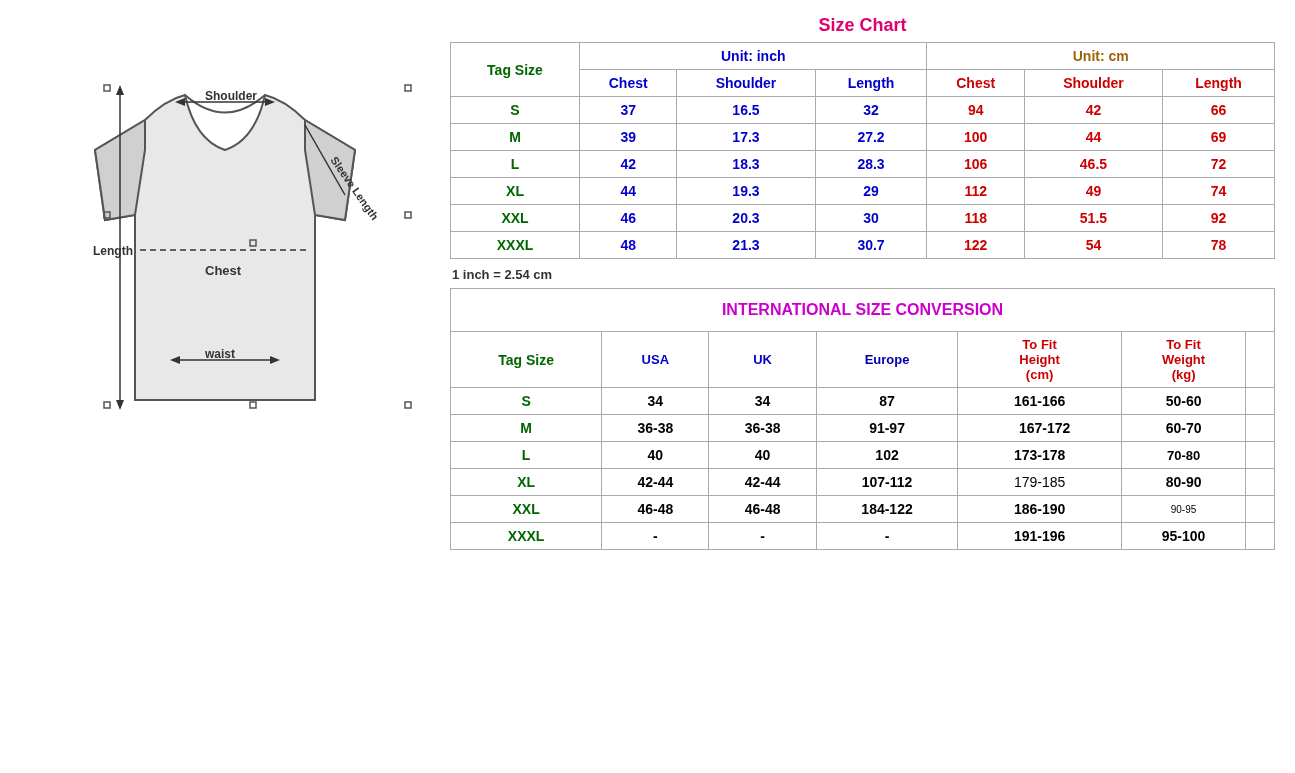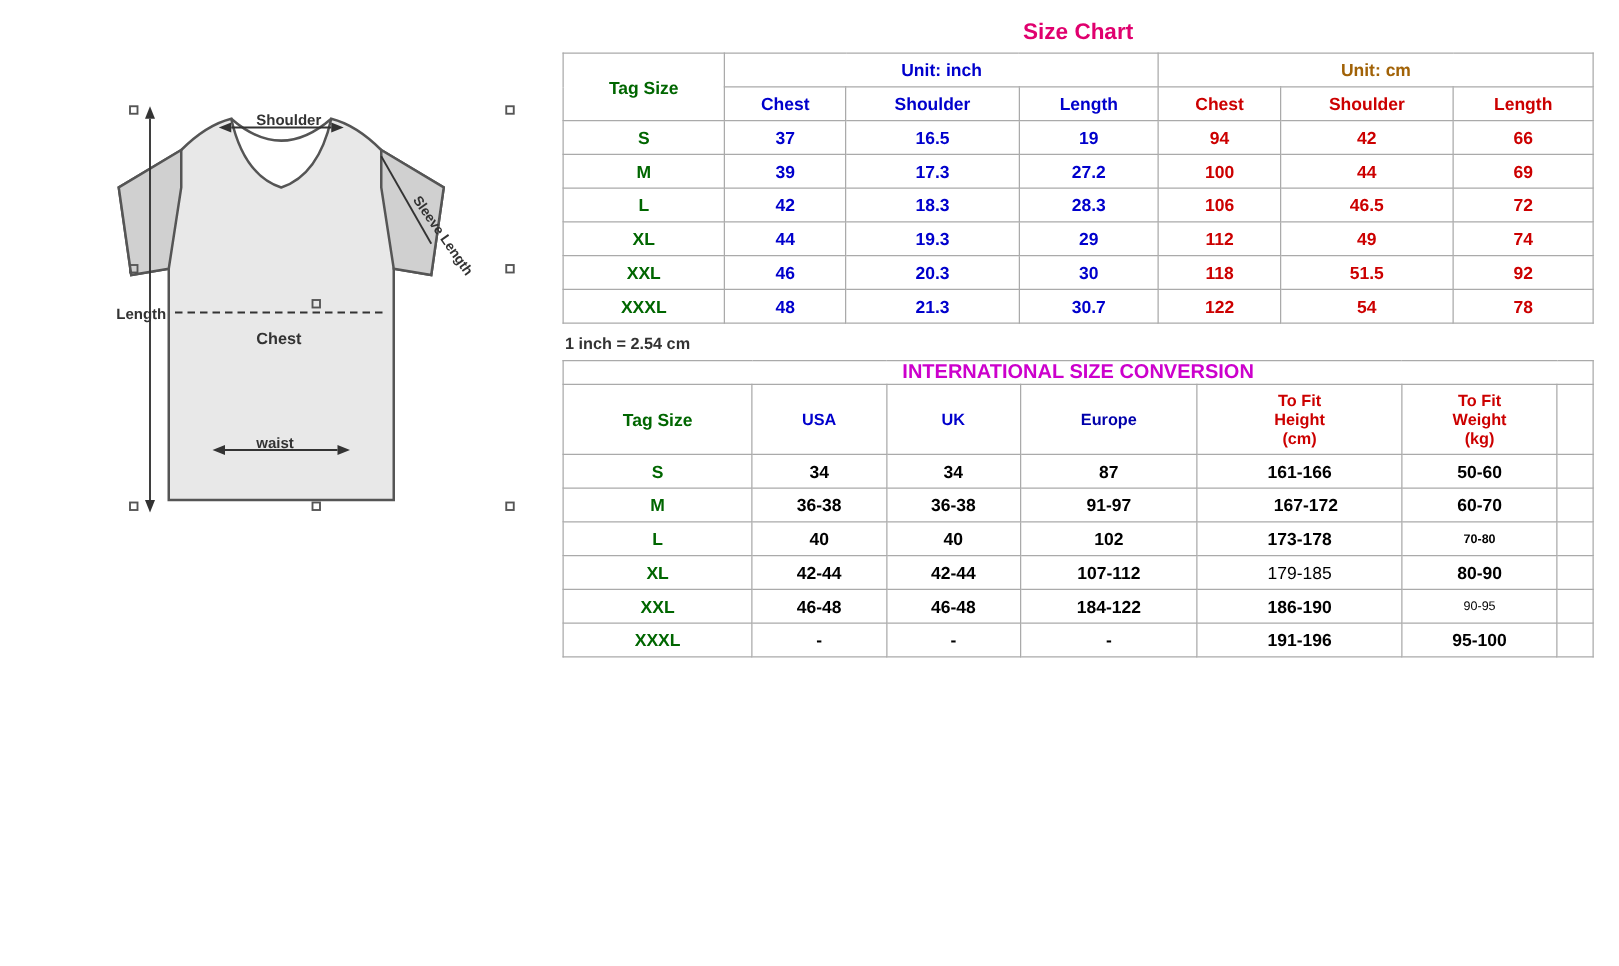--- a/index.html
+++ b/index.html
@@ -86,21 +86,21 @@
     }
     .row-val-red {
       color: #cc0000;
       font-size: 14px;
     }
     .conversion-title {
       text-align: center;
       font-size: 16px;
       font-weight: bold;
       color: #cc00cc;
-      padding: 0;
+      padding: 12px;
     }
     .note {
       font-size: 13px;
       font-weight: bold;
       color: #333;
       margin: 4px 0 6px 2px;
     }
     .tofit-header {
       color: #cc0000;
       font-weight: bold;
@@ -186,21 +186,21 @@
         <th class="col-red">Chest</th>
         <th class="col-red">Shoulder</th>
         <th class="col-red">Length</th>
       </tr>
     </thead>
     <tbody id="size-chart-body">
     <tr>
     <td class="row-tag">S</td>
     <td class="row-val-blue">37</td>
     <td class="row-val-blue">16.5</td>
-    <td class="row-val-blue">19</td>
+    <td class="row-val-blue">32</td>
     <td class="row-val-red">94</td>
     <td class="row-val-red">42</td>
     <td class="row-val-red">66</td>
   </tr>
         <tr>
     <td class="row-tag">M</td>
     <td class="row-val-blue">39</td>
     <td class="row-val-blue">17.3</td>
     <td class="row-val-blue">27.2</td>
     <td class="row-val-red">100</td>
@@ -281,21 +281,21 @@
     <td style="font-weight:bold;font-size:14px;padding-left:16px;">167-172</td>
     <td style="font-weight:bold;font-size:14px;">60-70</td>
     <td></td>
   </tr>
         <tr>
     <td class="row-tag">L</td>
     <td style="font-weight:bold;font-size:14px;">40</td>
     <td style="font-weight:bold;font-size:14px;">40</td>
     <td style="font-weight:bold;font-size:14px;">102</td>
     <td style="font-weight:bold;font-size:14px;">173-178</td>
-    <td style="font-weight:bold;font-size:10px;">70-80</td>
+    <td style="font-weight:bold;font-size:13px;">70-80</td>
     <td></td>
   </tr>
         <tr>
     <td class="row-tag">XL</td>
     <td style="font-weight:bold;font-size:14px;">42-44</td>
     <td style="font-weight:bold;font-size:14px;">42-44</td>
     <td style="font-weight:bold;font-size:14px;">107-112</td>
     <td style="font-weight:normal;font-size:14px;">179-185</td>
     <td style="font-weight:bold;font-size:14px;">80-90</td>
     <td></td>

